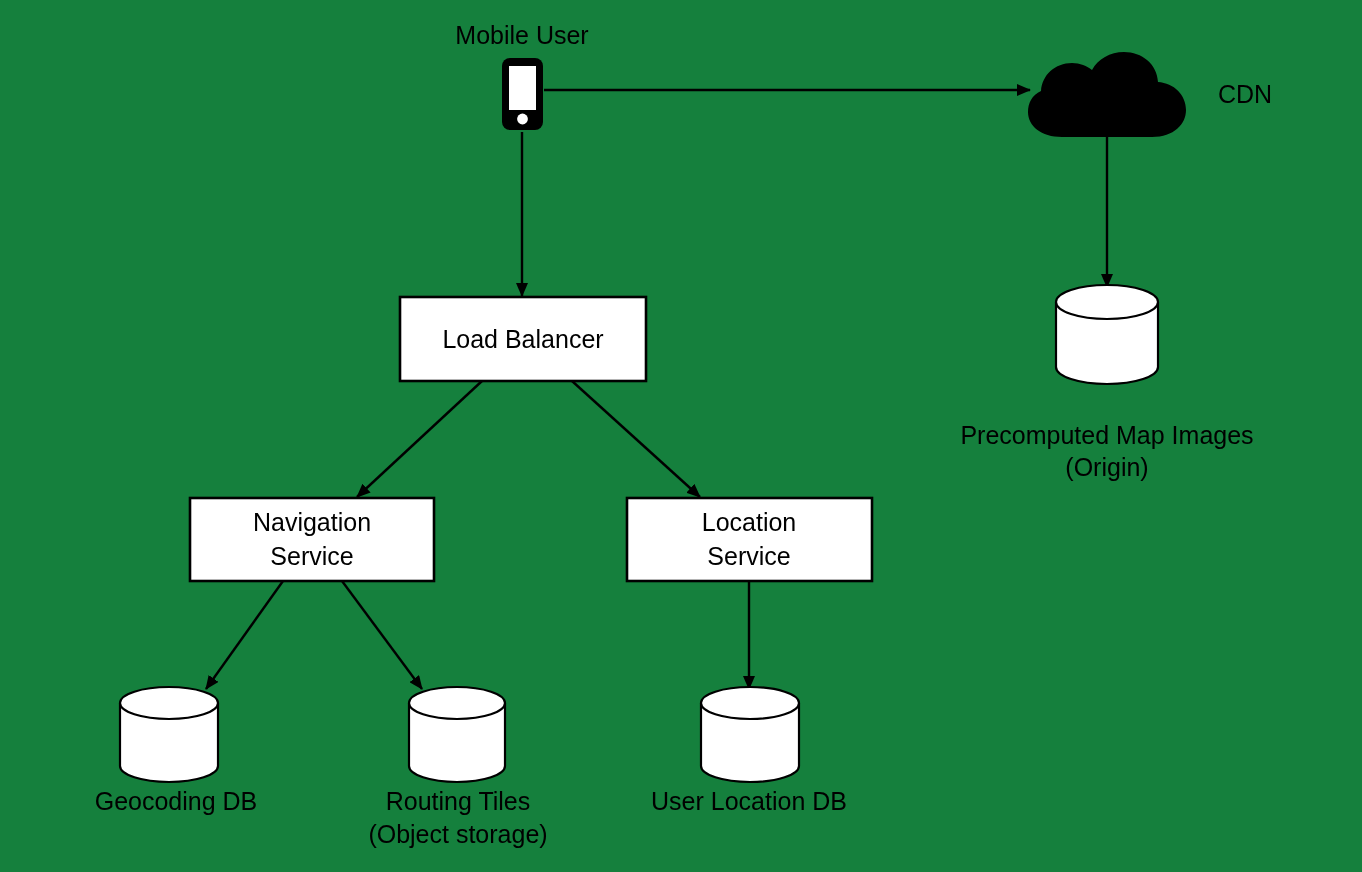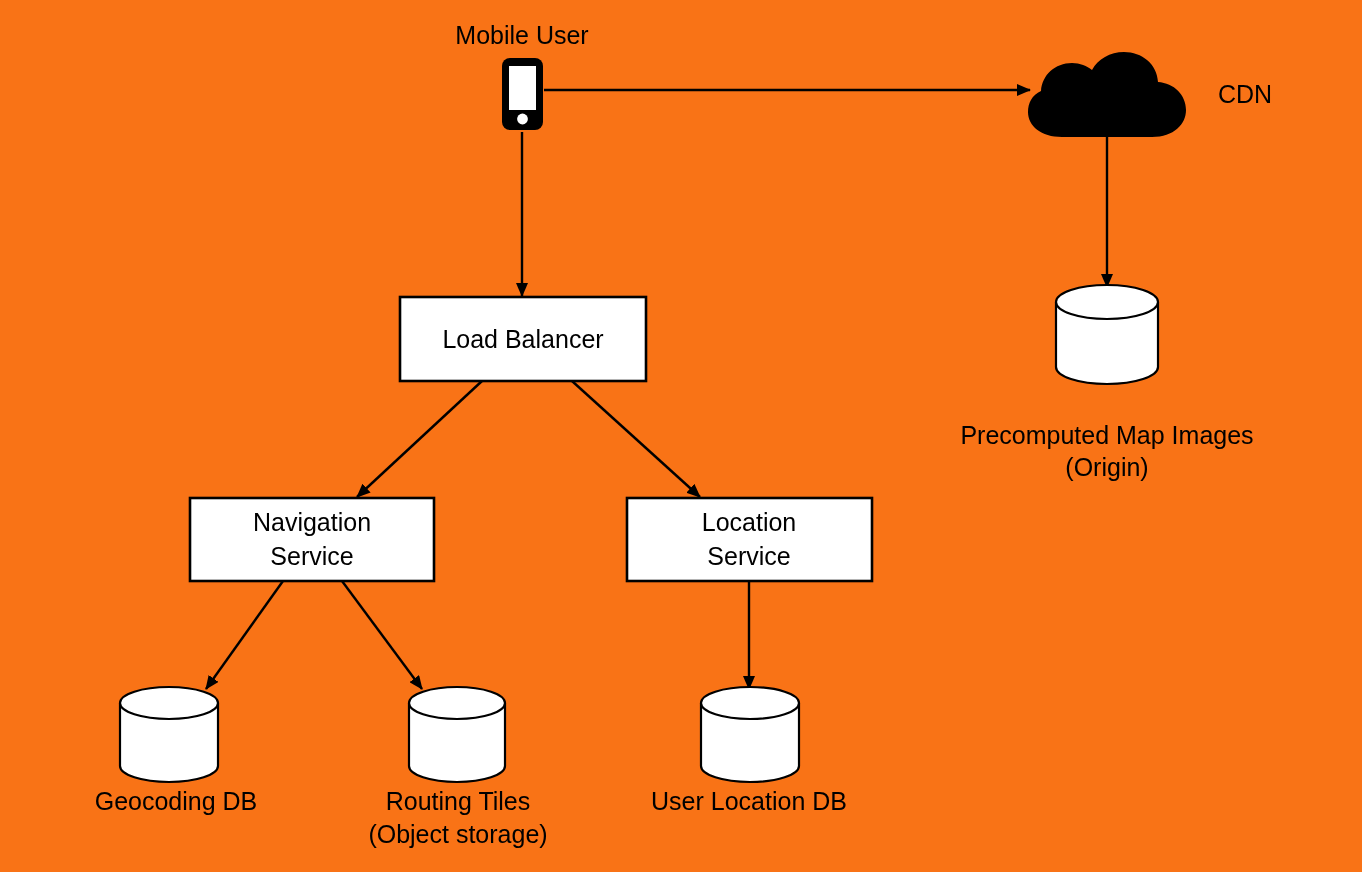--- a/index.html
+++ b/index.html
@@ -5,21 +5,21 @@
 <style>
   html, body {
     margin: 0;
     padding: 0;
     background: #ffffff;
   }
   #canvas {
     position: relative;
     width: 1362px;
     height: 872px;
-    background: #f97316;
+    background: #15803d;
     overflow: hidden;
     font-family: "Liberation Sans", sans-serif;
   }
   #diagram-svg {
     position: absolute;
     top: 0;
     left: 0;
     width: 1362px;
     height: 872px;
   }

